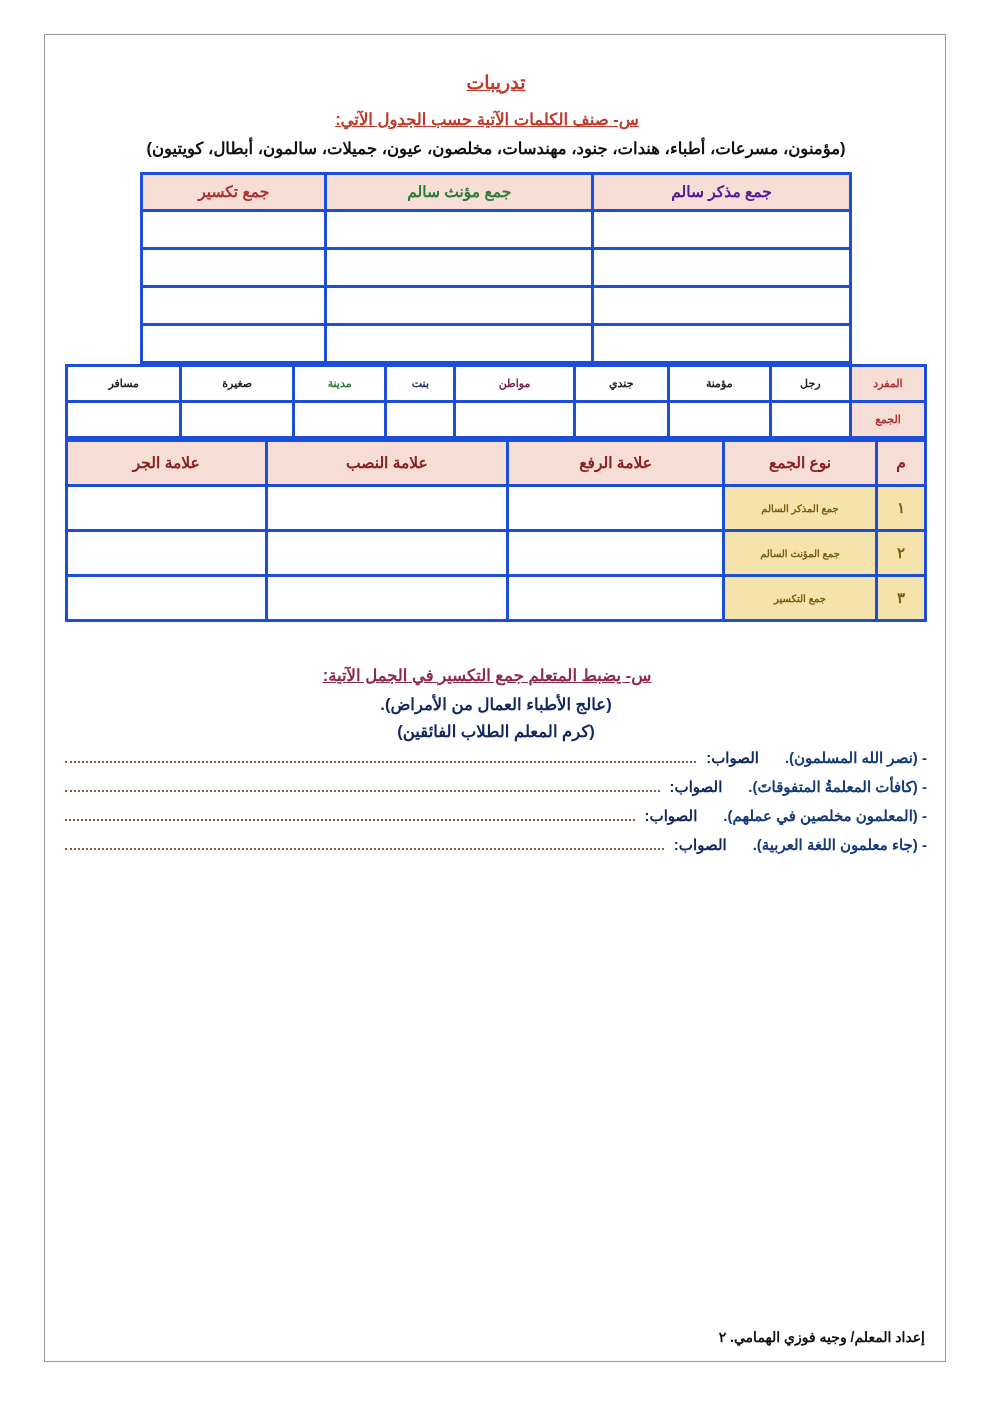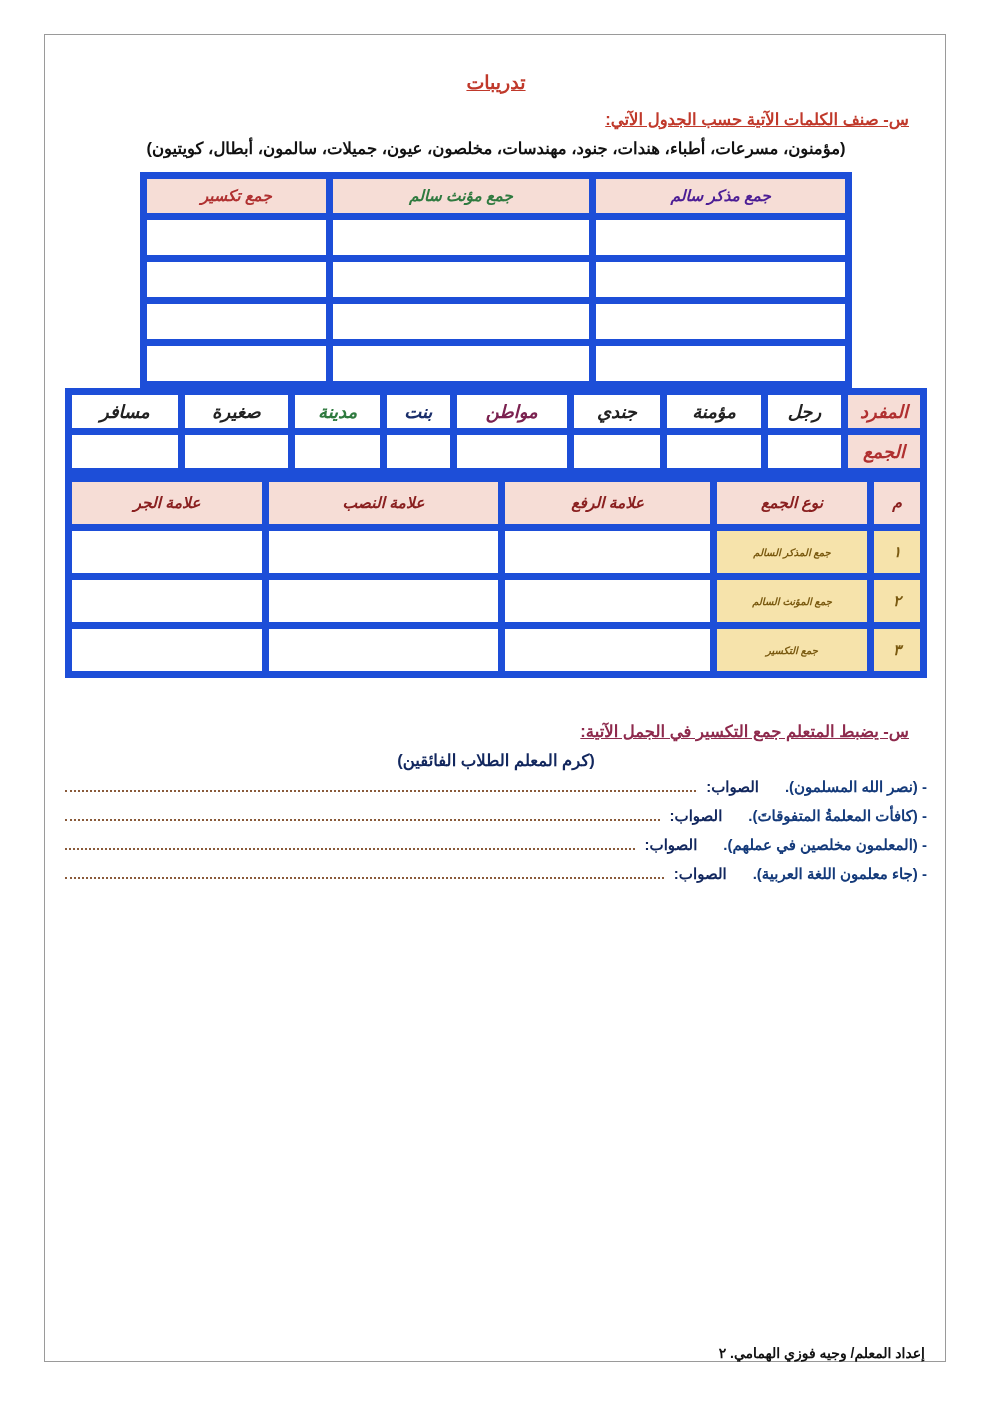--- a/index.html
+++ b/index.html
@@ -41,46 +41,45 @@
     text-decoration: underline;
     margin: 14px 0 16px 0;
     letter-spacing: 0.5px;
   }
 
   .q-head {
     font-size: 16.5px;
     font-weight: bold;
     color: #c0392b;
     text-decoration: underline;
-    text-align: right;
+    text-align: center;
     margin: 0 18px 10px 0;
     direction: rtl;
   }
   .q-head.blue { color: #8e2a4d; }
 
   .word-bank {
     font-size: 16.5px;
     font-weight: bold;
     text-align: center;
     color: #111;
     direction: rtl;
     margin-bottom: 14px;
   }
 
   table {
     border-collapse: collapse;
     direction: rtl;
   }
   table td, table th {
-    border: 7px solid #1d4ed8;
+    border: 3px solid #1d4ed8;
     padding: 0;
     text-align: center;
     vertical-align: middle;
     font-size: 15px;
-    font-style: italic;
   }
 
   
   .t1 {
     margin: 0 auto;
     width: 712px;
   }
   .t1 th {
     height: 34px;
     background: #f6ddd6;
@@ -93,21 +92,21 @@
   .t1 .h-dark { color: #4c1d95; }
 
   
   .t2 {
     margin: 0 auto;
     width: 862px;
   }
   .t2 td {
     height: 33px;
     font-weight: bold;
-    font-size: 18px;
+    font-size: 11px;
   }
   .t2 .label {
     background: #f6ddd6;
     color: #b03030;
     width: 72px;
   }
   .t2 .c-green { color: #2f7a3f; }
   .t2 .c-navy { color: #1b2f6b; }
   .t2 .c-plum { color: #7b2250; }
   .t2 .c-dark { color: #222; }
@@ -174,21 +173,21 @@
     flex: 1;
     border-bottom: 2px dotted #8a5a3a;
     height: 1px;
     margin-bottom: 4px;
     min-width: 40px;
   }
 
   .footer {
     position: absolute;
     right: 20px;
-    bottom: 0;
+    bottom: 16px;
     direction: rtl;
     font-size: 14px;
     font-weight: bold;
     color: #111;
   }
 </style>
 </head>
 <body>
 
 <div class="page">
@@ -286,20 +285,21 @@
         <td class="kind">جمع التكسير</td>
         <td></td>
         <td></td>
         <td></td>
       </tr>
     </tbody>
       </table>
 
     <div class="q-head blue" style="margin-top:44px;">س- يضبط المتعلم جمع التكسير في الجمل الآتية:</div>
     <div class="sentences">
+      <div class="line">(عالج الأطباء العمال من الأمراض).</div>
       <div class="line">(كرم المعلم الطلاب الفائقين)</div>
     </div>
 
     <div class="corrections">
 
       <div class="corr-row">
         <span class="sent">- (نصر الله المسلمون).</span>
         <span class="lbl">الصواب:</span>
         <span class="dots"></span>
       </div>

